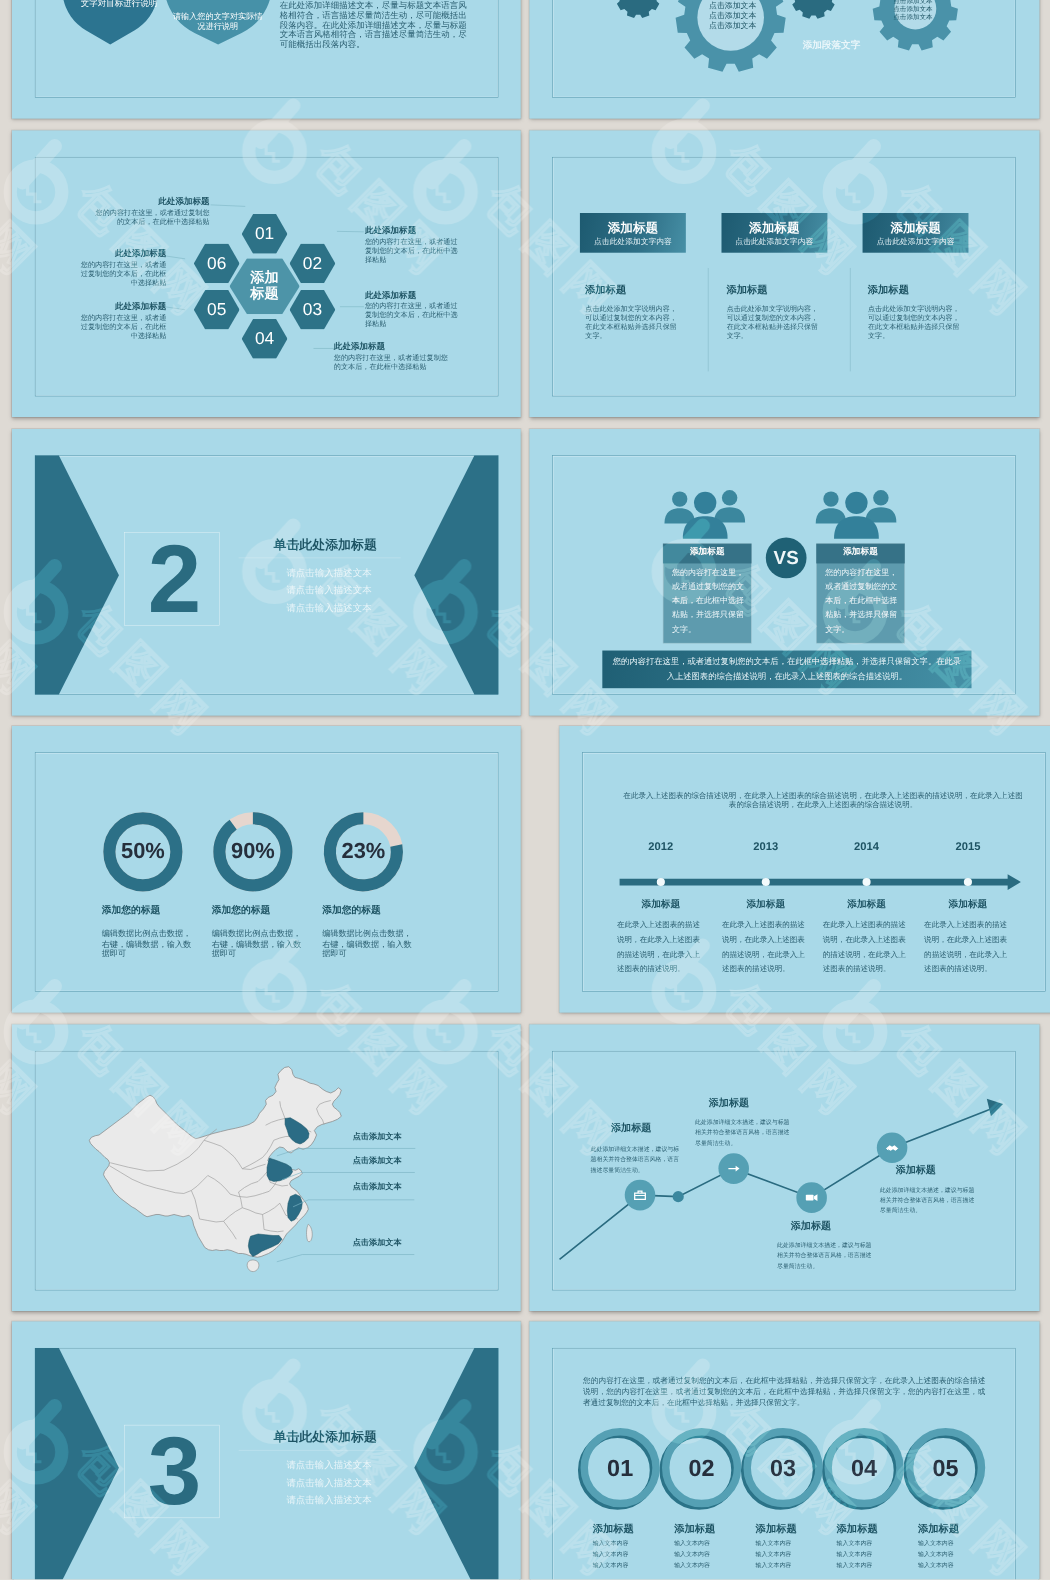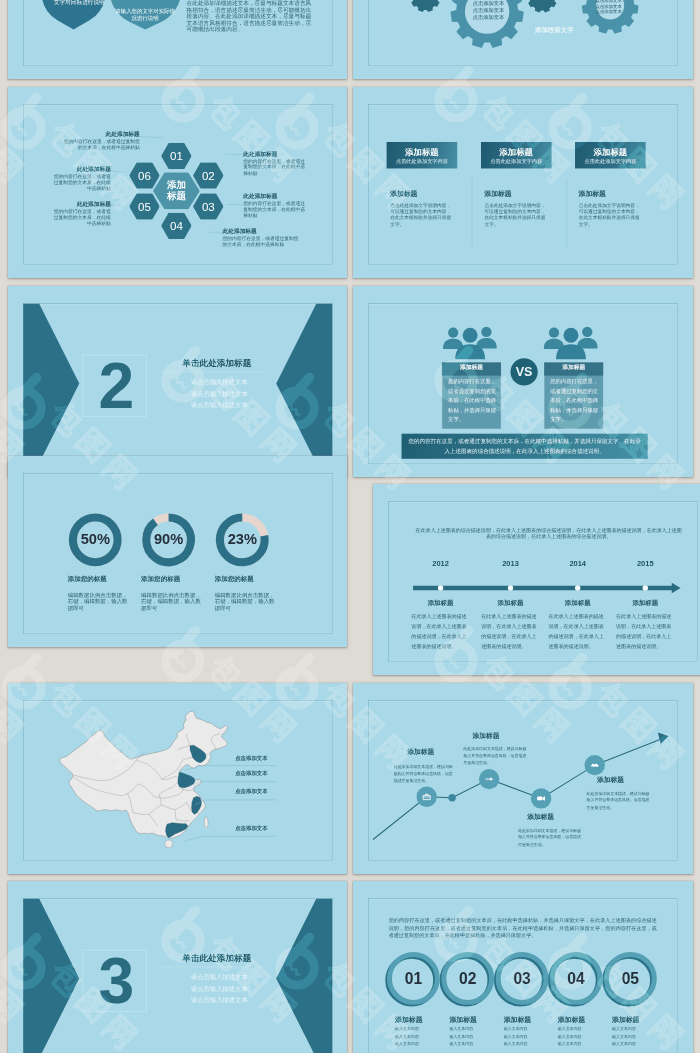--- a/index.html
+++ b/index.html
@@ -179,21 +179,21 @@
 <div class="t bdy" style="left:563px;top:231px;width:174px;text-align:center;font-size:17px;color:#fff;font-weight:bold;line-height:1">添加标题</div>
 <div class="t bdy" style="left:581px;top:268px;width:147px;font-size:15.7px;line-height:28px;color:#f0f8fb">您的内容打在这里，或者通过复制您的文本后，在此框中选择粘贴，并选择只保留文字。</div>
 <svg style="position:absolute;left:0;top:0" width="1000" height="562.5" viewBox="0 0 1000 562.5">
           <circle cx="504" cy="253" r="40" fill="#1f6175"></circle>
         </svg>
 <div class="t bdy" style="left:444px;top:234px;width:120px;text-align:center;font-size:37px;color:#eef6f8;font-weight:bold;line-height:1">VS</div>
 <div style="position:absolute;left:143px;top:435px;width:725px;height:74px;background:linear-gradient(100deg,#1f5f74,#4590a6)"></div>
 <div class="t bdy" style="left:163px;top:442px;width:685px;text-align:center;font-size:16.3px;line-height:29px;color:#eaf6fa">您的内容打在这里，或者通过复制您的文本后，在此框中选择粘贴，并选择只保留文字。在此录入上述图表的综合描述说明，在此录入上述图表的综合描述说明。</div>
 </div>
 </div>
-<div class="slide" style="left:7.5px;top:456px">
+<div class="slide" style="left:7.5px;top:484.0px">
 <div class="sheet">
 <div class="frame"></div>
 <svg style="position:absolute;left:0;top:0" width="1000" height="562.5" viewBox="0 0 1000 562.5">
           <g fill="none" stroke-width="23.9">
             <circle cx="257" cy="247" r="65.8" stroke="#e6d6ce"></circle>
             <circle cx="473" cy="247" r="65.8" stroke="#e6d6ce"></circle>
             <circle cx="690" cy="247" r="65.8" stroke="#e6d6ce"></circle>
             <circle cx="257" cy="247" r="65.8" stroke="#2c7087"></circle>
             <path d="M473.00,181.20 A65.8,65.8 0 1 1 434.32,193.77" stroke="#2c7087"></path>
             <path d="M754.63,234.67 A65.8,65.8 0 1 1 690.00,181.20" stroke="#2c7087"></path>

